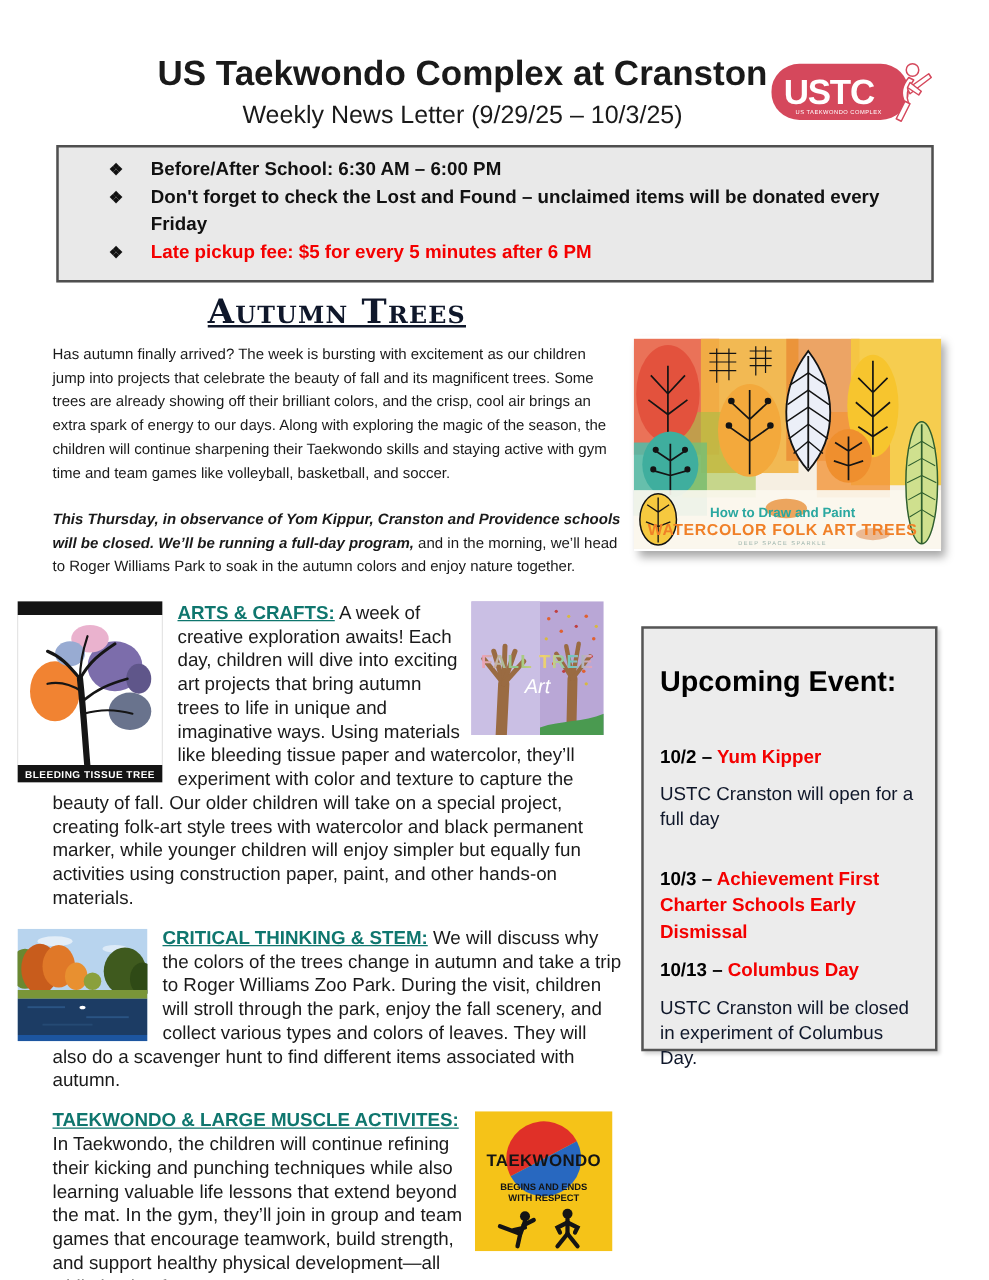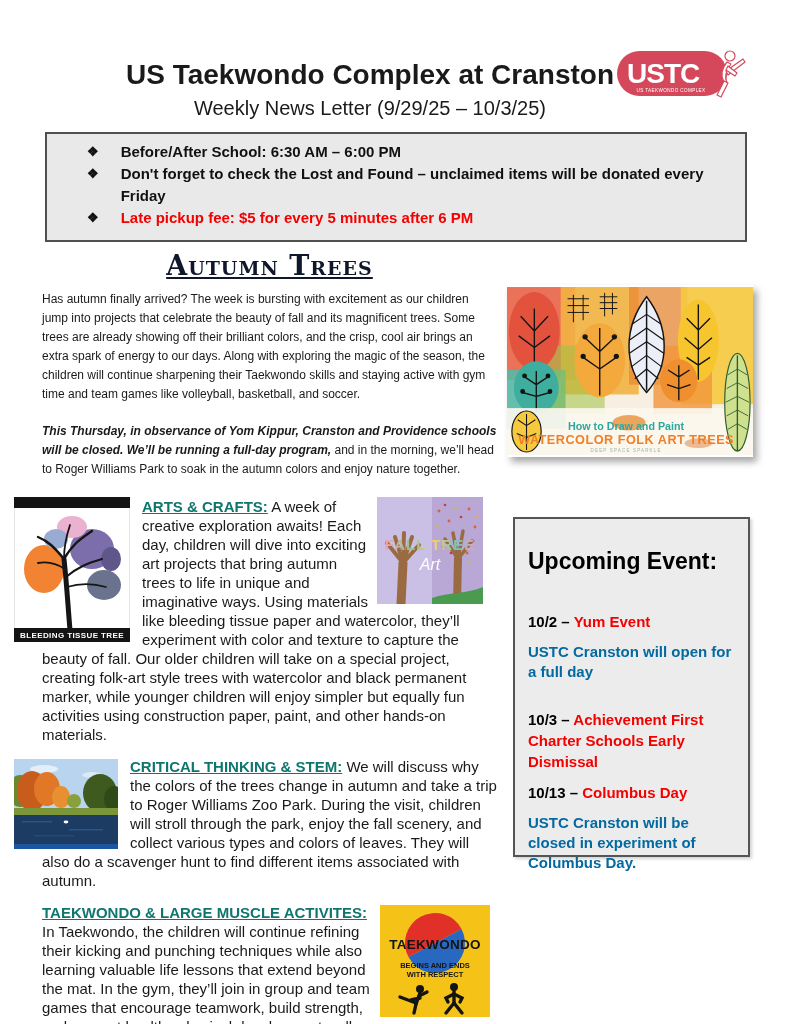--- a/index.html
+++ b/index.html
@@ -1,19 +1,19 @@
 <!DOCTYPE html>
 <html><head>
 <meta charset="utf-8">
 <style>
   html,body{margin:0;padding:0;background:#fff;}
   .page{position:relative;width:791px;height:1024px;background:#fff;overflow:hidden;
         font-family:"Liberation Sans",sans-serif;color:#1a1a1a;}
   
-  .masthead{position:relative;padding-top:60px;}
+  .masthead{position:relative;padding-top:44px;}
   .titles{width:650px;margin-left:45px;text-align:center;}
   .page-title{font-size:28px;font-weight:bold;line-height:30px;}
   .page-subtitle{font-size:20px;margin-top:7px;}
   .logo{position:absolute;top:44px;right:44px;width:130px;height:60px;}
   
   .notice-box{margin:12px 44px 0 45px;border:2px solid #4f4f4f;background:#e9e9e9;
               padding:7px 8px 11px 40px;}
   .notice{display:flex;gap:22px;font-weight:bold;font-size:15px;line-height:22px;color:#111;}
   .notice .bullet{font-size:13px;}
   .notice.red{color:#f40000;}
@@ -36,21 +36,21 @@
   .clear{clear:both;}
   
   .img-watercolor{display:block;width:246px;height:172px;margin-top:33px;
                   box-shadow:4px 5px 7px rgba(0,0,0,.35);}
   .events-box{margin:60px 3px 0 6px;border:2px solid #555;background:#ececec;
               padding:25px 13px;height:340px;box-sizing:border-box;
               box-shadow:2px 2px 3px rgba(0,0,0,.18);}
   .events-title{font-size:23px;font-weight:bold;margin:4px 0 36px;color:#000;}
   .ev-title{font-size:15px;font-weight:bold;line-height:21px;margin:0 0 10px;color:#000;}
   .ev-red{color:#f40000;}
-  .ev-desc{font-size:15px;line-height:20px;margin:0 0 27px;color:#0369a1;font-weight:bold;}
+  .ev-desc{font-size:15px;line-height:20px;margin:0 0 27px;color:#0f172a;}
   svg text{font-family:"Liberation Sans",sans-serif;}
 </style>
 </head>
 <body>
 
 <div class="page">
 
   <div class="masthead">
     <div class="titles">
       <div class="page-title">US Taekwondo Complex at Cranston</div>
@@ -285,21 +285,21 @@
         <ellipse cx="125" cy="139" rx="17" ry="8" fill="#e8903a" opacity=".8"></ellipse>
         <ellipse cx="196" cy="160" rx="14" ry="5" fill="#eab187" opacity=".9"></ellipse>
         <text x="122" y="146" font-size="11" font-weight="bold" text-anchor="middle" fill="#2aa8a0">How to Draw and Paint</text>
         <text x="122" y="161" font-size="13" font-weight="bold" text-anchor="middle" fill="#f08028" letter-spacing=".5">WATERCOLOR FOLK ART TREES</text>
         <text x="122" y="169" font-size="4.6" text-anchor="middle" fill="#9cb4ac" letter-spacing="1.2">DEEP SPACE SPARKLE</text>
       </svg>
 
       <div class="events-box">
         <div class="events-title">Upcoming Event:</div>
 
-        <p class="ev-title"><span>10/2 –</span> <span class="ev-red">Yum Event</span></p>
+        <p class="ev-title"><span>10/2 –</span> <span class="ev-red">Yum Kipper</span></p>
         <p class="ev-desc">USTC Cranston will open for a full day</p>
 
         <p class="ev-title"><span>10/3 –</span> <span class="ev-red">Achievement First Charter Schools Early Dismissal</span></p>
 
         <p class="ev-title"><span>10/13 –</span> <span class="ev-red">Columbus Day</span></p>
         <p class="ev-desc" style="margin-bottom:0">USTC Cranston will be closed in experiment of Columbus Day.</p>
       </div>
     </div>
   </div>
 

